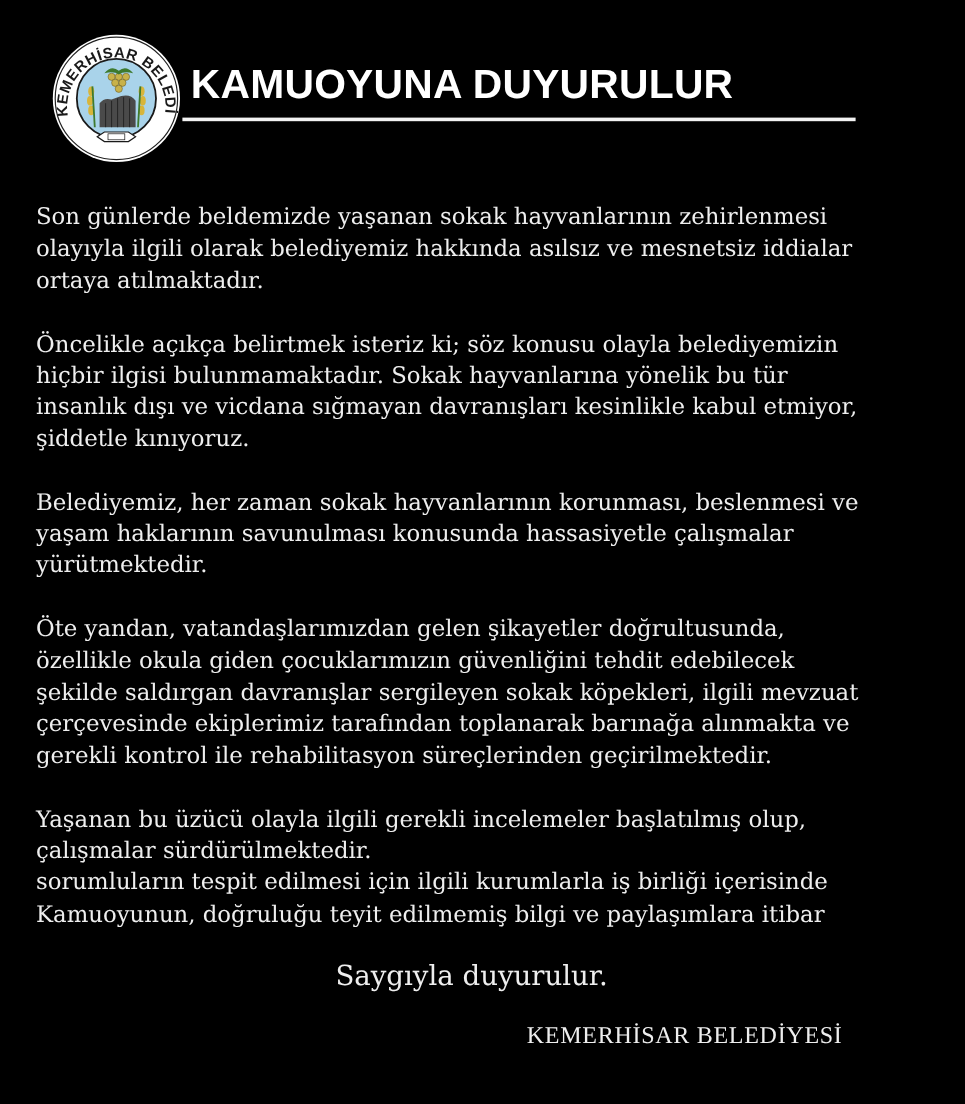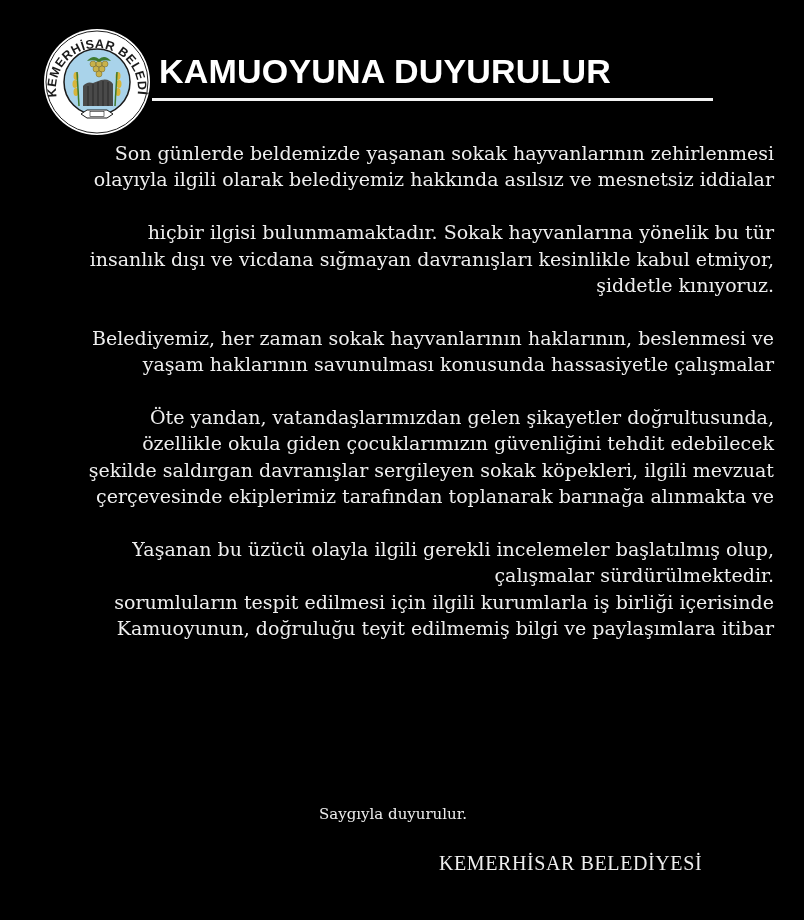--- a/index.html
+++ b/index.html
@@ -14,29 +14,29 @@
   .title {
     position:absolute; left:159px; top:48px;
     font-family:"Liberation Sans", sans-serif; font-weight:bold;
     font-size:34px; letter-spacing:0.2px; color:#fff; line-height:46px;
     white-space:nowrap;
   }
   .title-rule {
     position:absolute; left:152px; top:98px; width:561px; height:3px; background:#f2f2f2;
   }
   .body-text {
-    position:absolute; left:30px; width:744px; top:140px;
-    text-align:right; font-size:19px; line-height:26.4px; color:#eeeeee;
+    position:absolute; left:30px; width:744px; top:168px;
+    text-align:left; font-size:19px; line-height:26.4px; color:#eeeeee;
   }
   .para { margin:0 0 26.4px 0; }
   .para .line { display:block; white-space:nowrap; }
   .para.tight { margin-bottom:0; }
   .closing {
     position:absolute; left:0; width:786px; top:801px; text-align:center;
-    font-size:15px; color:#eeeeee; line-height:26px;
+    font-size:23px; color:#eeeeee; line-height:26px;
   }
   .signature {
     position:absolute; left:439px; top:852px;
     font-family:"Liberation Serif", serif; font-size:20px; letter-spacing:0.6px;
     color:#eeeeee; white-space:nowrap;text-align:center;
   }
 </style>
 </head>
 <body>
 
@@ -87,35 +87,39 @@
   </svg>
 </div>
 
 <div class="title">KAMUOYUNA DUYURULUR</div>
 <div class="title-rule"></div>
 
 <div class="body-text">
   <p class="para">
     <span class="line">Son günlerde beldemizde yaşanan sokak hayvanlarının zehirlenmesi</span>
     <span class="line">olayıyla ilgili olarak belediyemiz hakkında asılsız ve mesnetsiz iddialar</span>
+    <span class="line">ortaya atılmaktadır.</span>
   </p>
   <p class="para">
+    <span class="line">Öncelikle açıkça belirtmek isteriz ki; söz konusu olayla belediyemizin</span>
     <span class="line">hiçbir ilgisi bulunmamaktadır. Sokak hayvanlarına yönelik bu tür</span>
     <span class="line">insanlık dışı ve vicdana sığmayan davranışları kesinlikle kabul etmiyor,</span>
     <span class="line">şiddetle kınıyoruz.</span>
   </p>
   <p class="para">
-    <span class="line">Belediyemiz, her zaman sokak hayvanlarının haklarının, beslenmesi ve</span>
+    <span class="line">Belediyemiz, her zaman sokak hayvanlarının korunması, beslenmesi ve</span>
     <span class="line">yaşam haklarının savunulması konusunda hassasiyetle çalışmalar</span>
+    <span class="line">yürütmektedir.</span>
   </p>
   <p class="para">
     <span class="line">Öte yandan, vatandaşlarımızdan gelen şikayetler doğrultusunda,</span>
     <span class="line">özellikle okula giden çocuklarımızın güvenliğini tehdit edebilecek</span>
     <span class="line">şekilde saldırgan davranışlar sergileyen sokak köpekleri, ilgili mevzuat</span>
     <span class="line">çerçevesinde ekiplerimiz tarafından toplanarak barınağa alınmakta ve</span>
+    <span class="line">gerekli kontrol ile rehabilitasyon süreçlerinden geçirilmektedir.</span>
   </p>
   <p class="para tight">
     <span class="line">Yaşanan bu üzücü olayla ilgili gerekli incelemeler başlatılmış olup,</span>
     <span class="line">çalışmalar sürdürülmektedir.</span>
     <span class="line">sorumluların tespit edilmesi için ilgili kurumlarla iş birliği içerisinde</span>
     <span class="line">Kamuoyunun, doğruluğu teyit edilmemiş bilgi ve paylaşımlara itibar</span>
   </p>
 </div>
 
 <div class="closing">Saygıyla duyurulur.</div>

